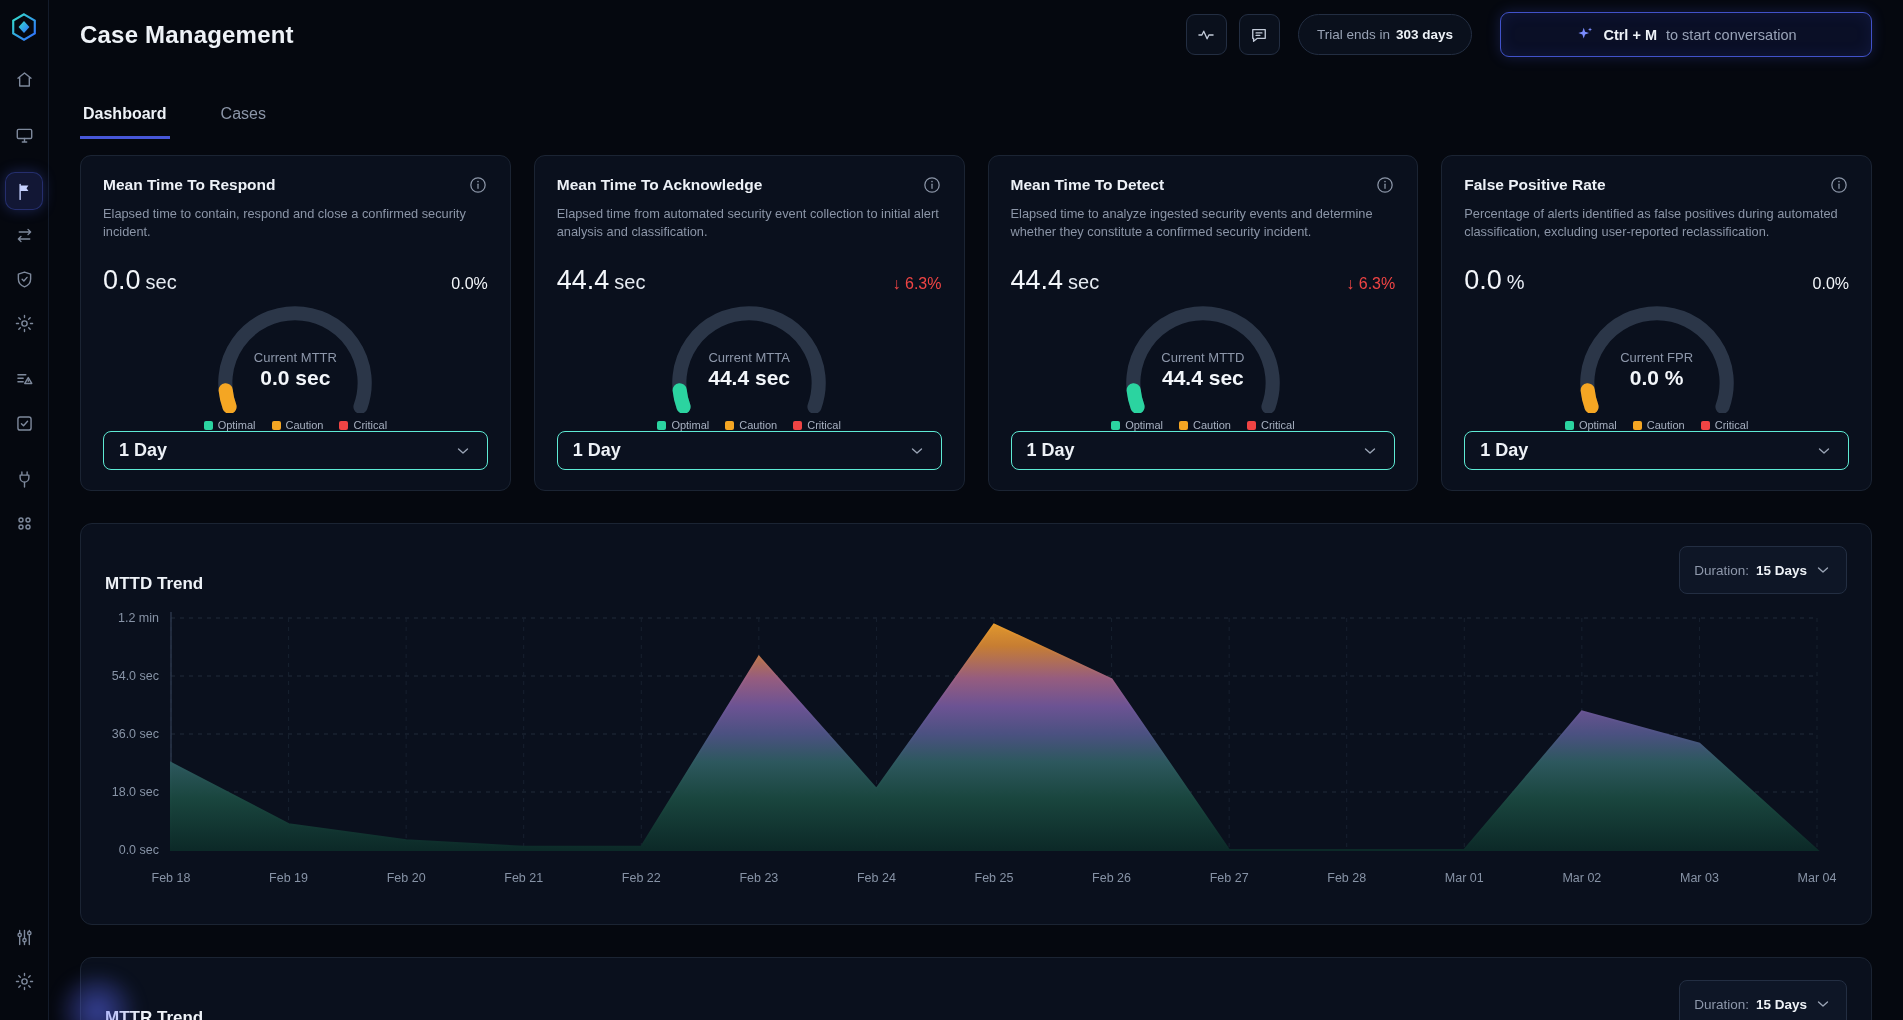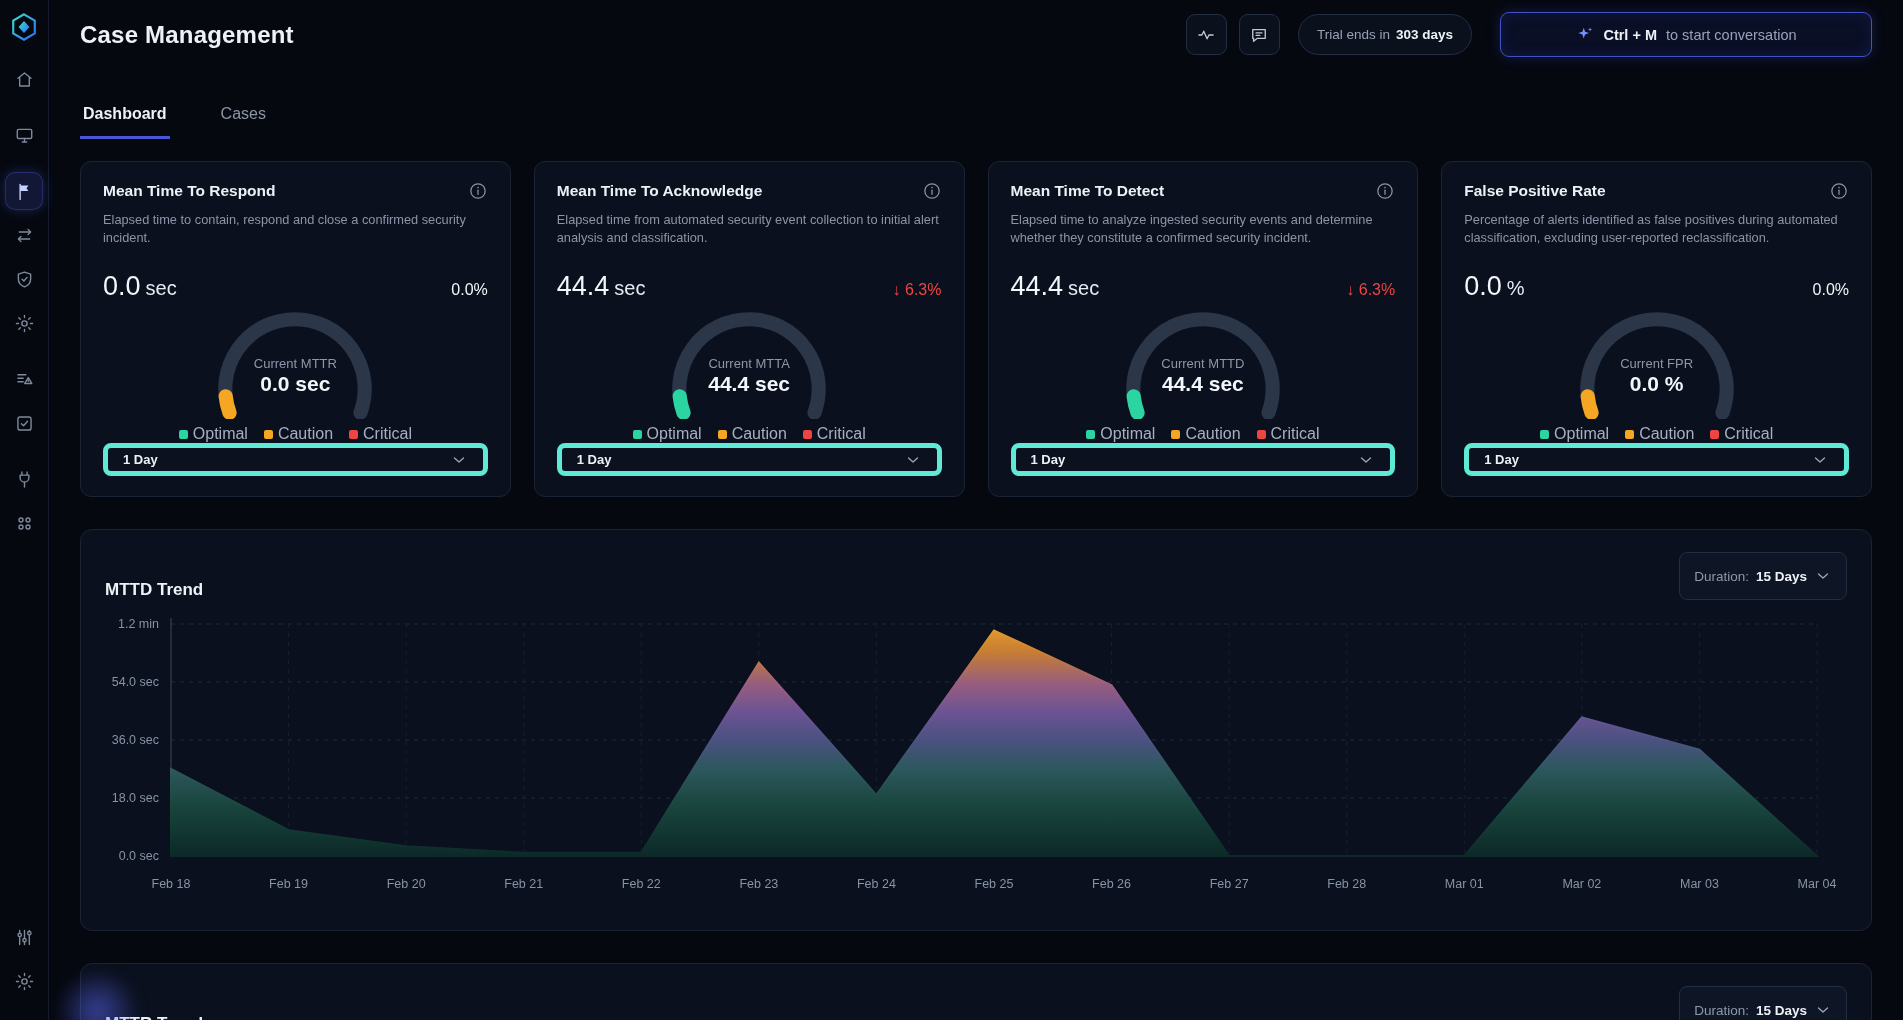--- a/index.html
+++ b/index.html
@@ -57,21 +57,21 @@
     color:#99a3b8;cursor:pointer;
     box-shadow:0 0 14px rgba(80,98,255,.22),inset 0 0 16px rgba(80,98,255,.10);
   }
   .ai-btn .spark{width:19px;height:19px;flex:none}
   .ai-key{color:var(--text);font-weight:700}
   
   .tabs{display:flex;gap:48px;margin:48px 31px 0;align-items:flex-end}
   .tab{font-size:16px;color:var(--muted);padding:0 3px 13px;border-bottom:3px solid transparent;cursor:pointer;background:none;border-top:none;border-left:none;border-right:none;font-family:inherit}
   .tab.active{color:var(--text);font-weight:700;border-bottom-color:var(--blue)}
   
-  .kpi-grid{display:grid;grid-template-columns:repeat(4,1fr);gap:23px;margin:22px 31px 0}
+  .kpi-grid{display:grid;grid-template-columns:repeat(4,1fr);gap:23px;margin:16px 31px 0}
   .kpi-card{
     background:var(--panel);border:1px solid var(--border);border-radius:11px;
     padding:20px 22px;display:flex;flex-direction:column;height:336px;
   }
   .kpi-head{display:flex;justify-content:space-between;align-items:flex-start}
   .kpi-title{font-size:15.5px;font-weight:700;margin:0;color:#edf1f7}
   .info-btn{background:none;border:none;color:var(--muted);padding:0;cursor:pointer;margin-top:-1px}
   .info-btn svg{width:20px;height:20px;fill:none;stroke:currentColor;stroke-width:1.5;stroke-linecap:round}
   .kpi-desc{font-size:12.8px;line-height:1.4;color:var(--muted);margin-top:7px;min-height:37px}
   .kpi-valrow{display:flex;justify-content:space-between;align-items:baseline;margin-top:10px}
@@ -81,25 +81,25 @@
   .gauge{position:relative;width:196px;height:116px;margin:2px auto 0}
   .gauge svg{width:100%;height:100%;display:block}
   .gauge-track{fill:none;stroke:#2b3648;stroke-width:13;stroke-linecap:round}
   .gauge-seg{fill:none;stroke-width:13;stroke-linecap:round}
   .gauge-center{position:absolute;left:0;right:0;top:52px;text-align:center}
   .gauge-label{font-size:13px;color:#8d97aa}
   .gauge-value{font-size:21px;font-weight:700;color:#f3f6fa;margin-top:1px}
   .legend{display:flex;justify-content:center;gap:16px;margin-top:6px}
   .legend-item{display:flex;align-items:center;gap:5px}
   .legend-swatch{width:9px;height:9px;border-radius:2px;display:inline-block}
-  .legend-label{font-size:16px;color:#a7b0c0}
+  .legend-label{font-size:11px;color:#a7b0c0}
   .kpi-period{
     margin-top:auto;height:44px;width:100%;display:flex;align-items:center;justify-content:space-between;
-    background:#0b111f;border:5px solid #5eead4;border-radius:8px;padding:0 15px;cursor:pointer;
-    font-size:13px;font-weight:600;color:#edf1f6;font-family:inherit;
+    background:#0b111f;border:1px solid #5eead4;border-radius:8px;padding:0 15px;cursor:pointer;
+    font-size:18px;font-weight:600;color:#edf1f6;font-family:inherit;
   }
   .chev{width:18px;height:18px;color:#9aa4b5;fill:none;stroke:currentColor;stroke-width:1.8;stroke-linecap:round;stroke-linejoin:round}
   
   .chart-card{
     background:var(--panel);border:1px solid var(--border);border-radius:12px;
     margin:32px 31px 0;padding:22px 24px;
   }
   .chart-head{display:flex;justify-content:space-between;align-items:flex-end}
   .chart-title{font-size:17px;font-weight:700;margin:0;color:var(--text)}
   .duration-btn{

